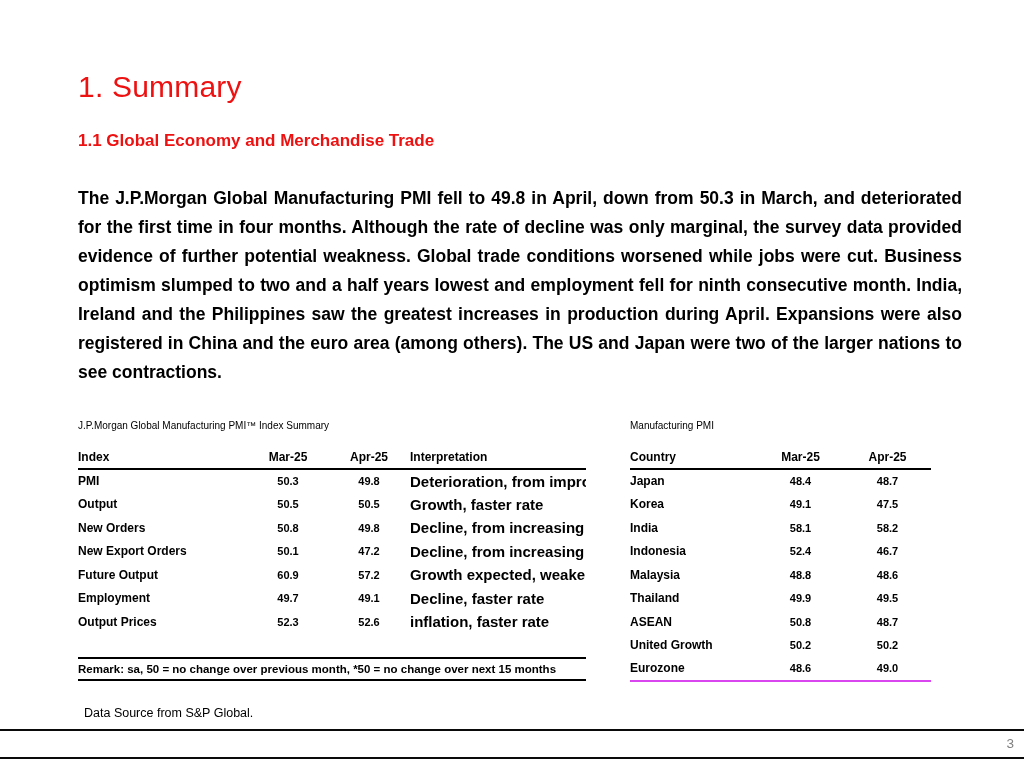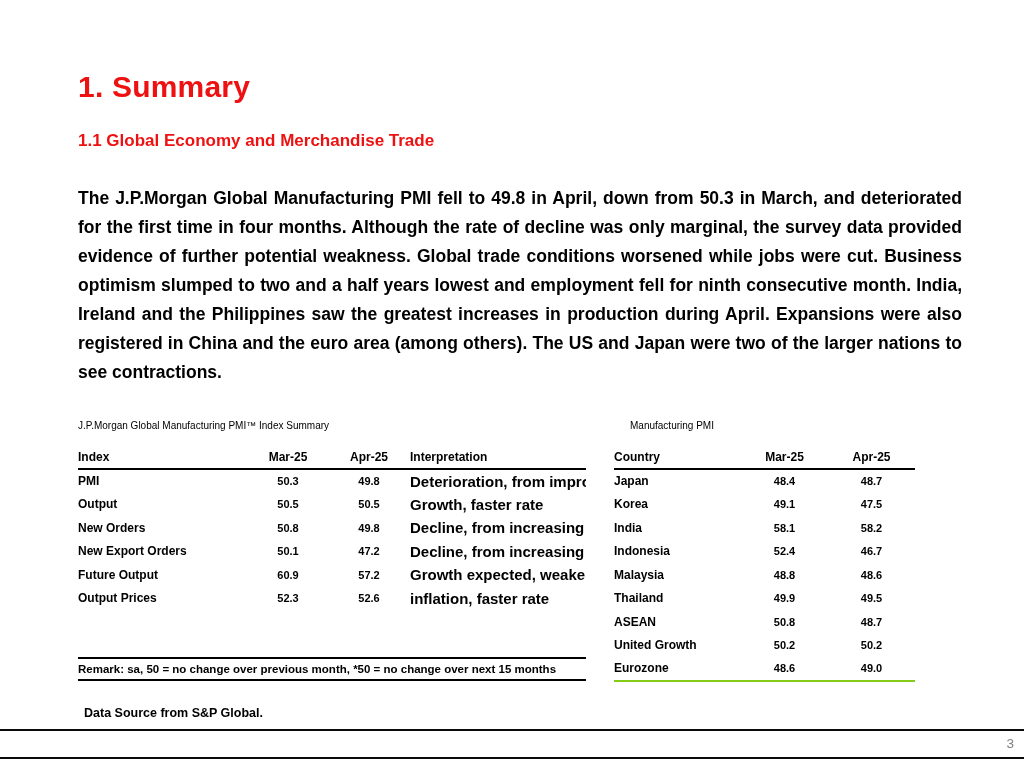--- a/index.html
+++ b/index.html
@@ -4,21 +4,21 @@
 <style>
   * { margin:0; padding:0; box-sizing:border-box; }
   html,body { background:#ffffff; }
   .slide {
     position:relative; width:1024px; height:768px; background:#ffffff;
     font-family:"Liberation Sans", sans-serif; color:#000; overflow:hidden;
     --red:#ee1111; --gray:#7f7f7f;
   }
   .title {
     position:absolute; left:78px; top:70px;
-    font-size:30px; font-weight:700; color:var(--red);
+    font-size:30px; font-weight:400; color:var(--red);
     letter-spacing:0.2px;
   }
   .subtitle {
     position:absolute; left:78px; top:131px;
     font-size:17px; font-weight:700; color:var(--red);
   }
   .body-text {
     position:absolute; left:78px; top:184px; width:884px;
     font-size:17.5px; font-weight:700; line-height:29px;
     text-align:justify; color:#000;
@@ -37,34 +37,34 @@
   thead tr { border-bottom:2px solid #000; }
 
   .tbl-left { position:absolute; left:78px; top:446px; width:508px; }
   .tbl-left .c0 { width:170px; font-size:12px; }
   .tbl-left .c1 { width:80px;  text-align:center; font-size:11px; }
   .tbl-left .c2 { width:82px;  text-align:center; font-size:11px; }
   .tbl-left .c3 { font-size:15px; }
   .tbl-left th.c1, .tbl-left th.c2 { font-size:12px; }
   .tbl-left th.c3 { font-size:12px; }
 
-  .tbl-right { position:absolute; left:614px; top:446px; width:301px; border-bottom:2px solid #84cc16; }
+  .tbl-right { position:absolute; left:630px; top:446px; width:301px; border-bottom:2px solid #d946ef; }
   .tbl-right .c0 { width:127px; font-size:12px; }
   .tbl-right .c1 { width:87px; text-align:center; font-size:11px; }
   .tbl-right .c2 { width:87px; text-align:center; font-size:11px; }
   .tbl-right th.c1, .tbl-right th.c2 { font-size:12px; }
 
   .remark {
     position:absolute; left:78px; top:657px; width:508px;
     border-top:2px solid #000; border-bottom:2px solid #000;
     font-size:11.5px; font-weight:700; padding:4px 0 4px 0; white-space:nowrap;
   }
   .data-source {
     position:absolute; left:84px; top:706px;
-    font-size:12.5px; font-weight:700;
+    font-size:12.5px; font-weight:400;
   }
   .footer-line { position:absolute; left:0; width:1024px; height:2px; background:#0a0a0a; }
   .footer-line.top { top:729px; }
   .footer-line.bottom { top:757px; }
   .footer-text {
     position:absolute; left:0; top:737px; width:1024px; text-align:center;
     color:var(--gray); font-weight:700; font-size:13.5px;
   }
   .page-number {
     position:absolute; right:10px; top:736px;
@@ -118,20 +118,26 @@
           <td class="c2">47.2</td>
           <td class="c3">Decline, from increasing</td>
         </tr>
         <tr>
           <td class="c0">Future Output</td>
           <td class="c1">60.9</td>
           <td class="c2">57.2</td>
           <td class="c3">Growth expected, weaker sentiment</td>
         </tr>
         <tr>
+          <td class="c0">Employment</td>
+          <td class="c1">49.7</td>
+          <td class="c2">49.1</td>
+          <td class="c3">Decline, faster rate</td>
+        </tr>
+        <tr>
           <td class="c0">Output Prices</td>
           <td class="c1">52.3</td>
           <td class="c2">52.6</td>
           <td class="c3">inflation, faster rate</td>
         </tr>
       </tbody>
   </table>
 
   <div class="remark">Remark: sa, 50 = no change over previous month, *50 = no change over next 15 months</div>
 

